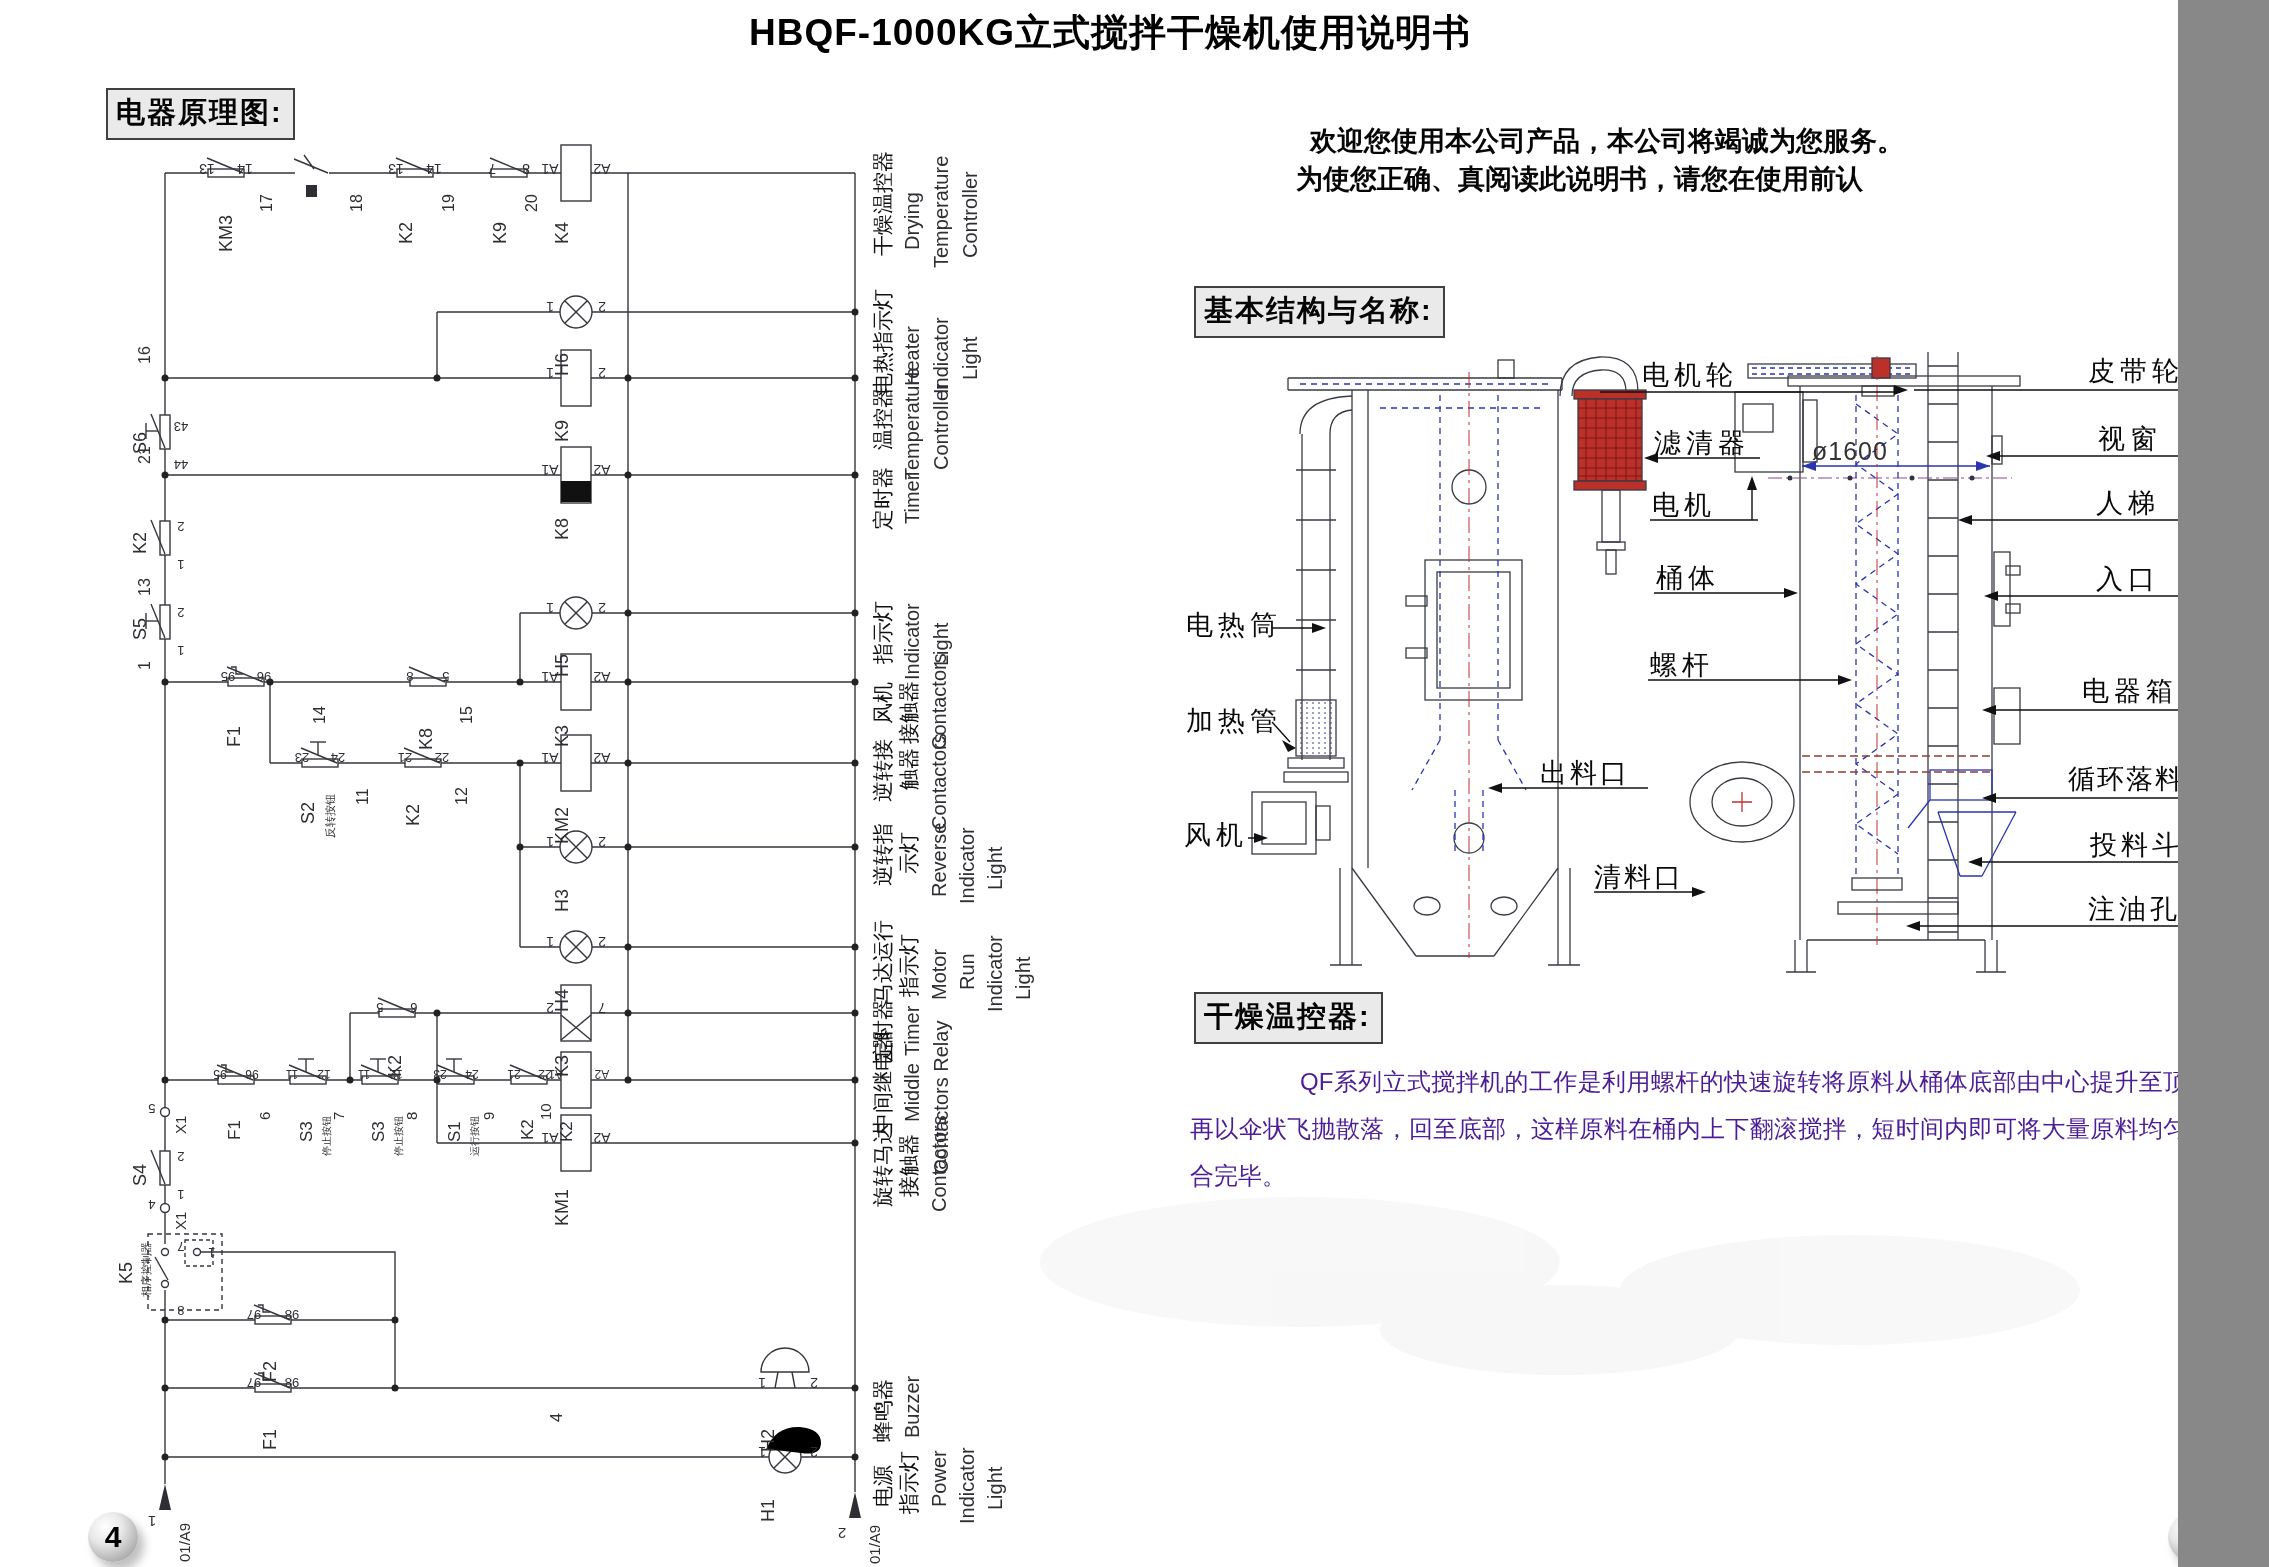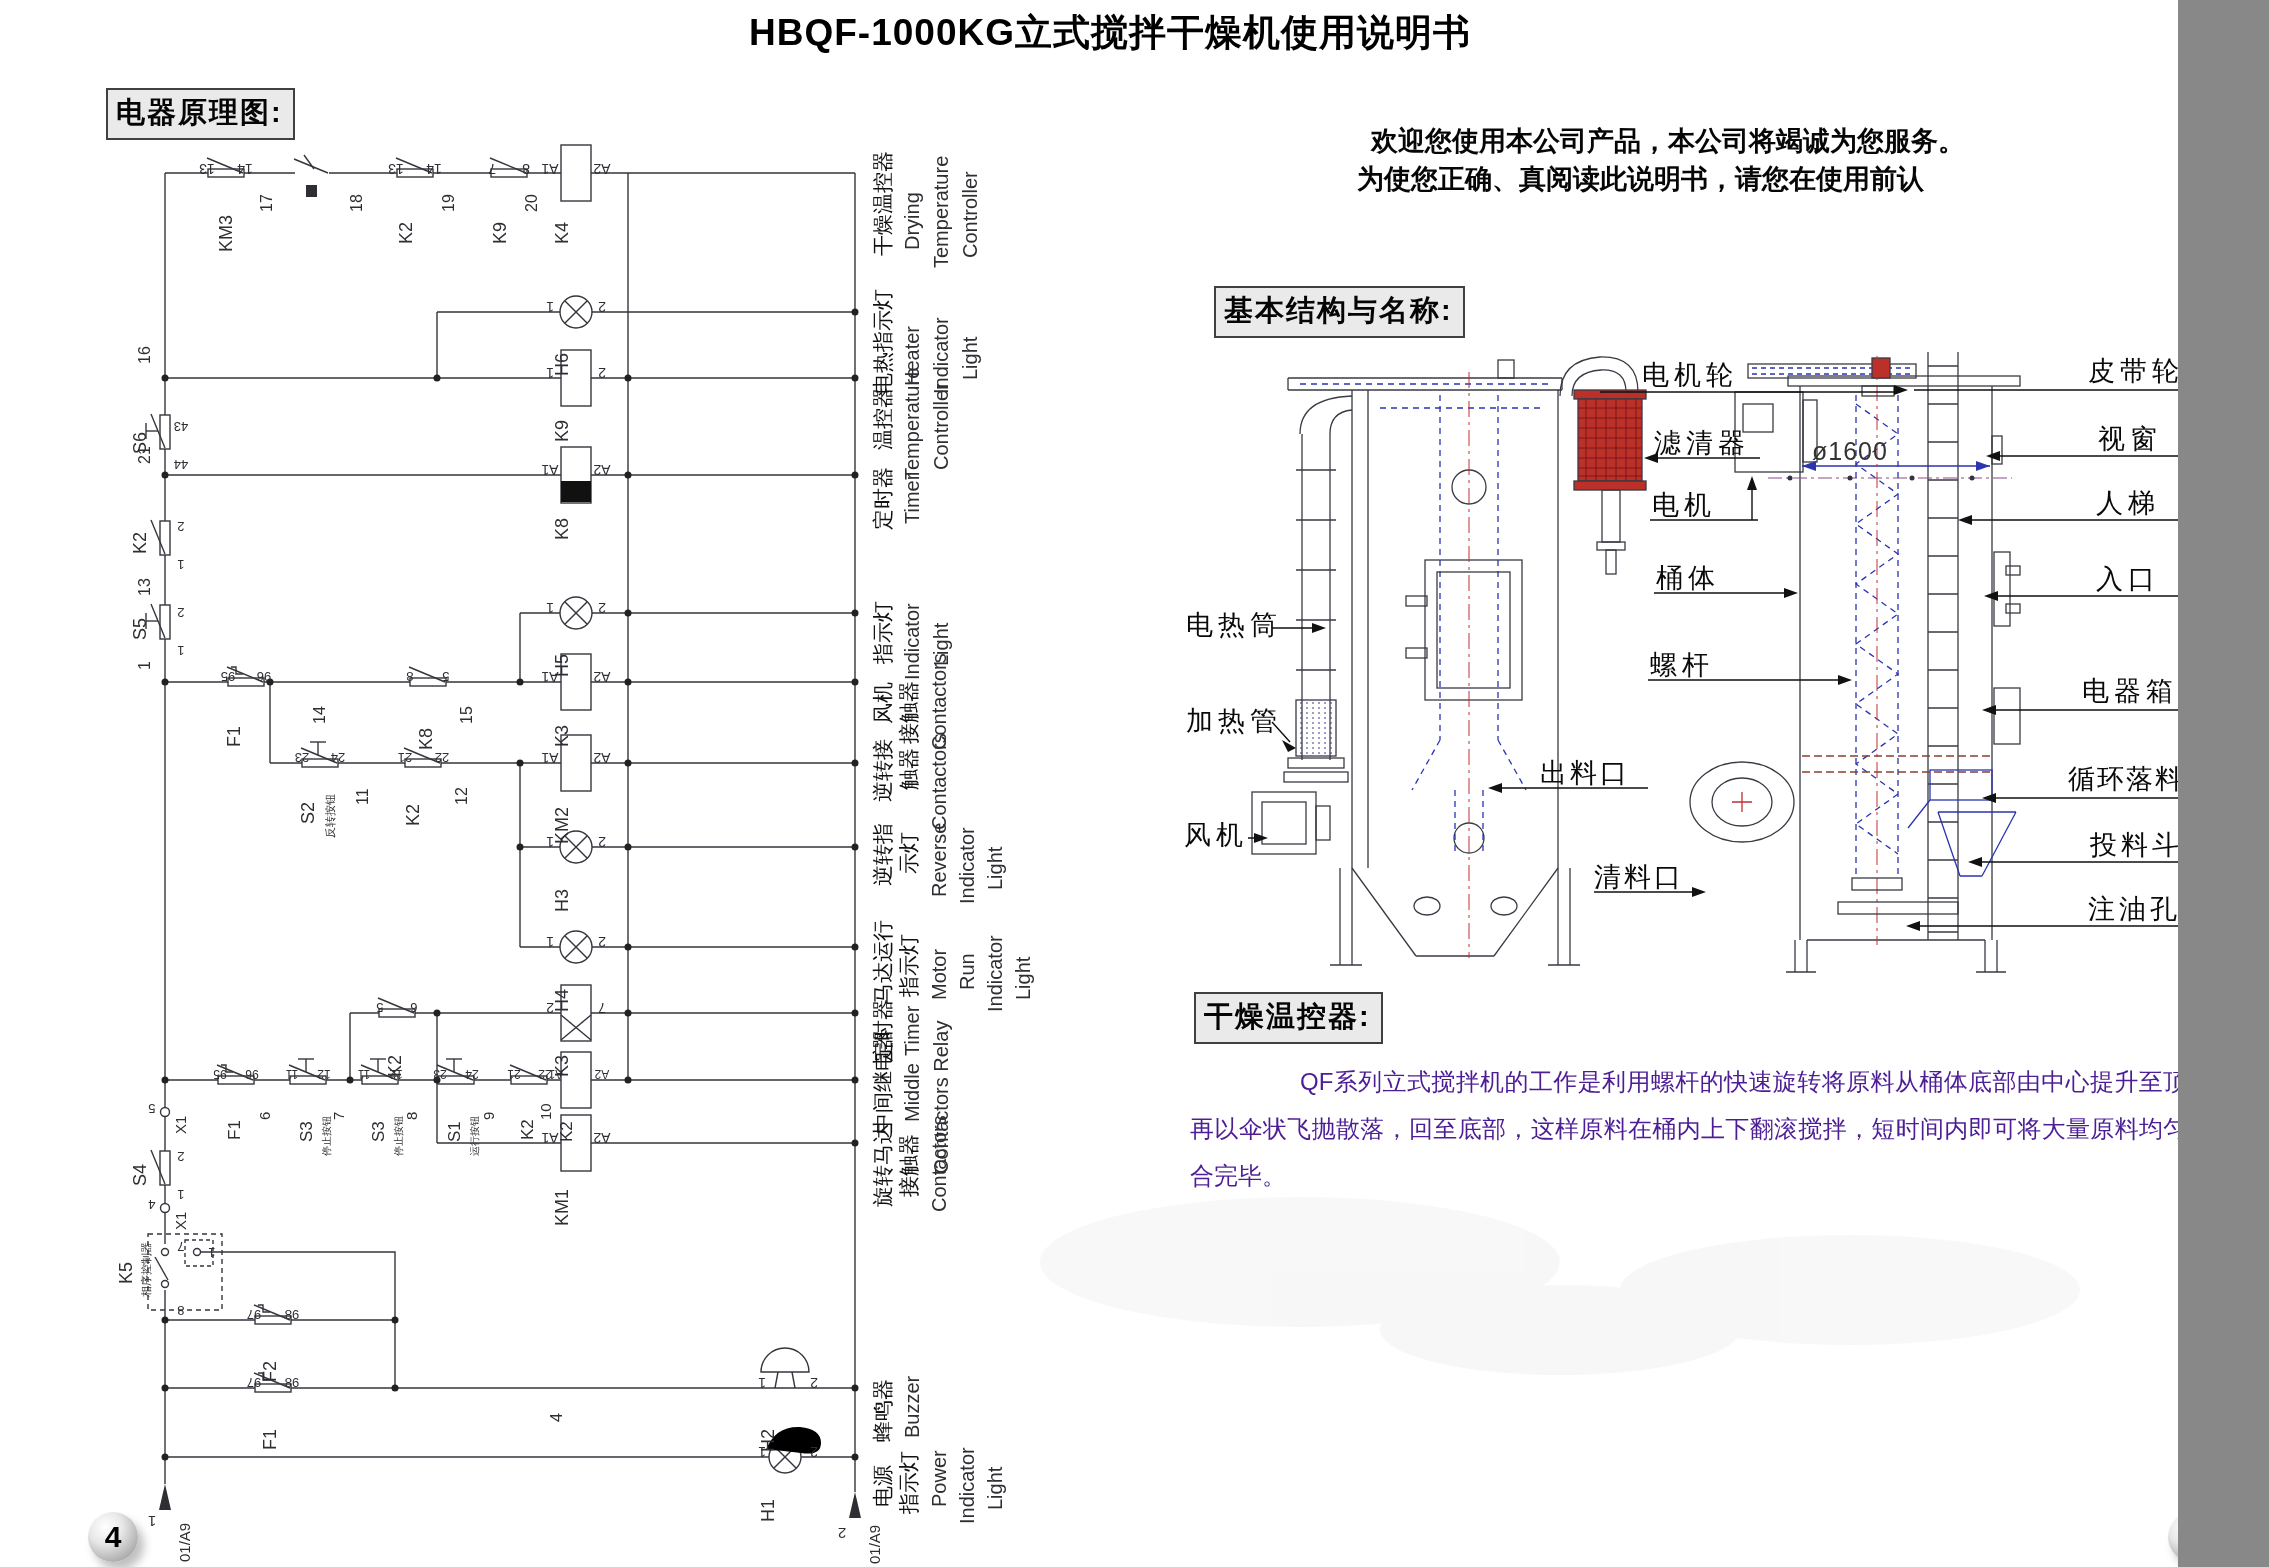--- a/index.html
+++ b/index.html
@@ -3,23 +3,23 @@
 <meta charset="utf-8">
 <style>
   html,body{margin:0;padding:0;background:#888;}
   .page{position:relative;width:2178px;height:1567px;background:#ffffff;overflow:hidden;
         font-family:"Liberation Sans","DejaVu Sans",sans-serif;color:#111;}
   .abs{position:absolute;}
   .title{left:0;top:8px;width:2220px;text-align:center;font-size:37px;font-weight:900;letter-spacing:1px;color:#000;}
   .headbox{background:#eaeaea;border:2px solid #404040;font-weight:900;font-size:29px;color:#050505;
            padding:3px 10px 5px 8px;letter-spacing:2px;}
   .h1box{left:106px;top:88px;}
-  .h2box{left:1194px;top:286px;margin-left:20px;}
+  .h2box{left:1194px;top:286px;}
   .h3box{left:1194px;top:992px;}
-  .welcome{left:1269px;top:122px;width:930px;font-size:27px;line-height:38px;font-weight:600;color:#060606;}
+  .welcome{left:1208px;top:122px;width:930px;font-size:27px;line-height:38px;font-weight:600;color:#060606;}
   .welcome .ind1{padding-left:102px;}
   .welcome .ind2{padding-left:88px;}
   .principle{left:1190px;top:1058px;width:1046px;font-size:24px;line-height:47px;color:#4c1d95;
              text-indent:110px;text-align:justify;font-weight:500;}
   .ball{width:50px;height:50px;border-radius:50%;
         background:radial-gradient(circle at 35% 30%, #ffffff 0%, #e8e8e8 35%, #b5b5b5 70%, #8d8d8d 100%);
         box-shadow:6px 8px 10px rgba(0,0,0,0.25);
         display:flex;align-items:center;justify-content:center;
         font-weight:900;font-size:30px;color:#000;}
   .ballL{left:88px;top:1512px;} .ballR{left:2168px;top:1512px;}

